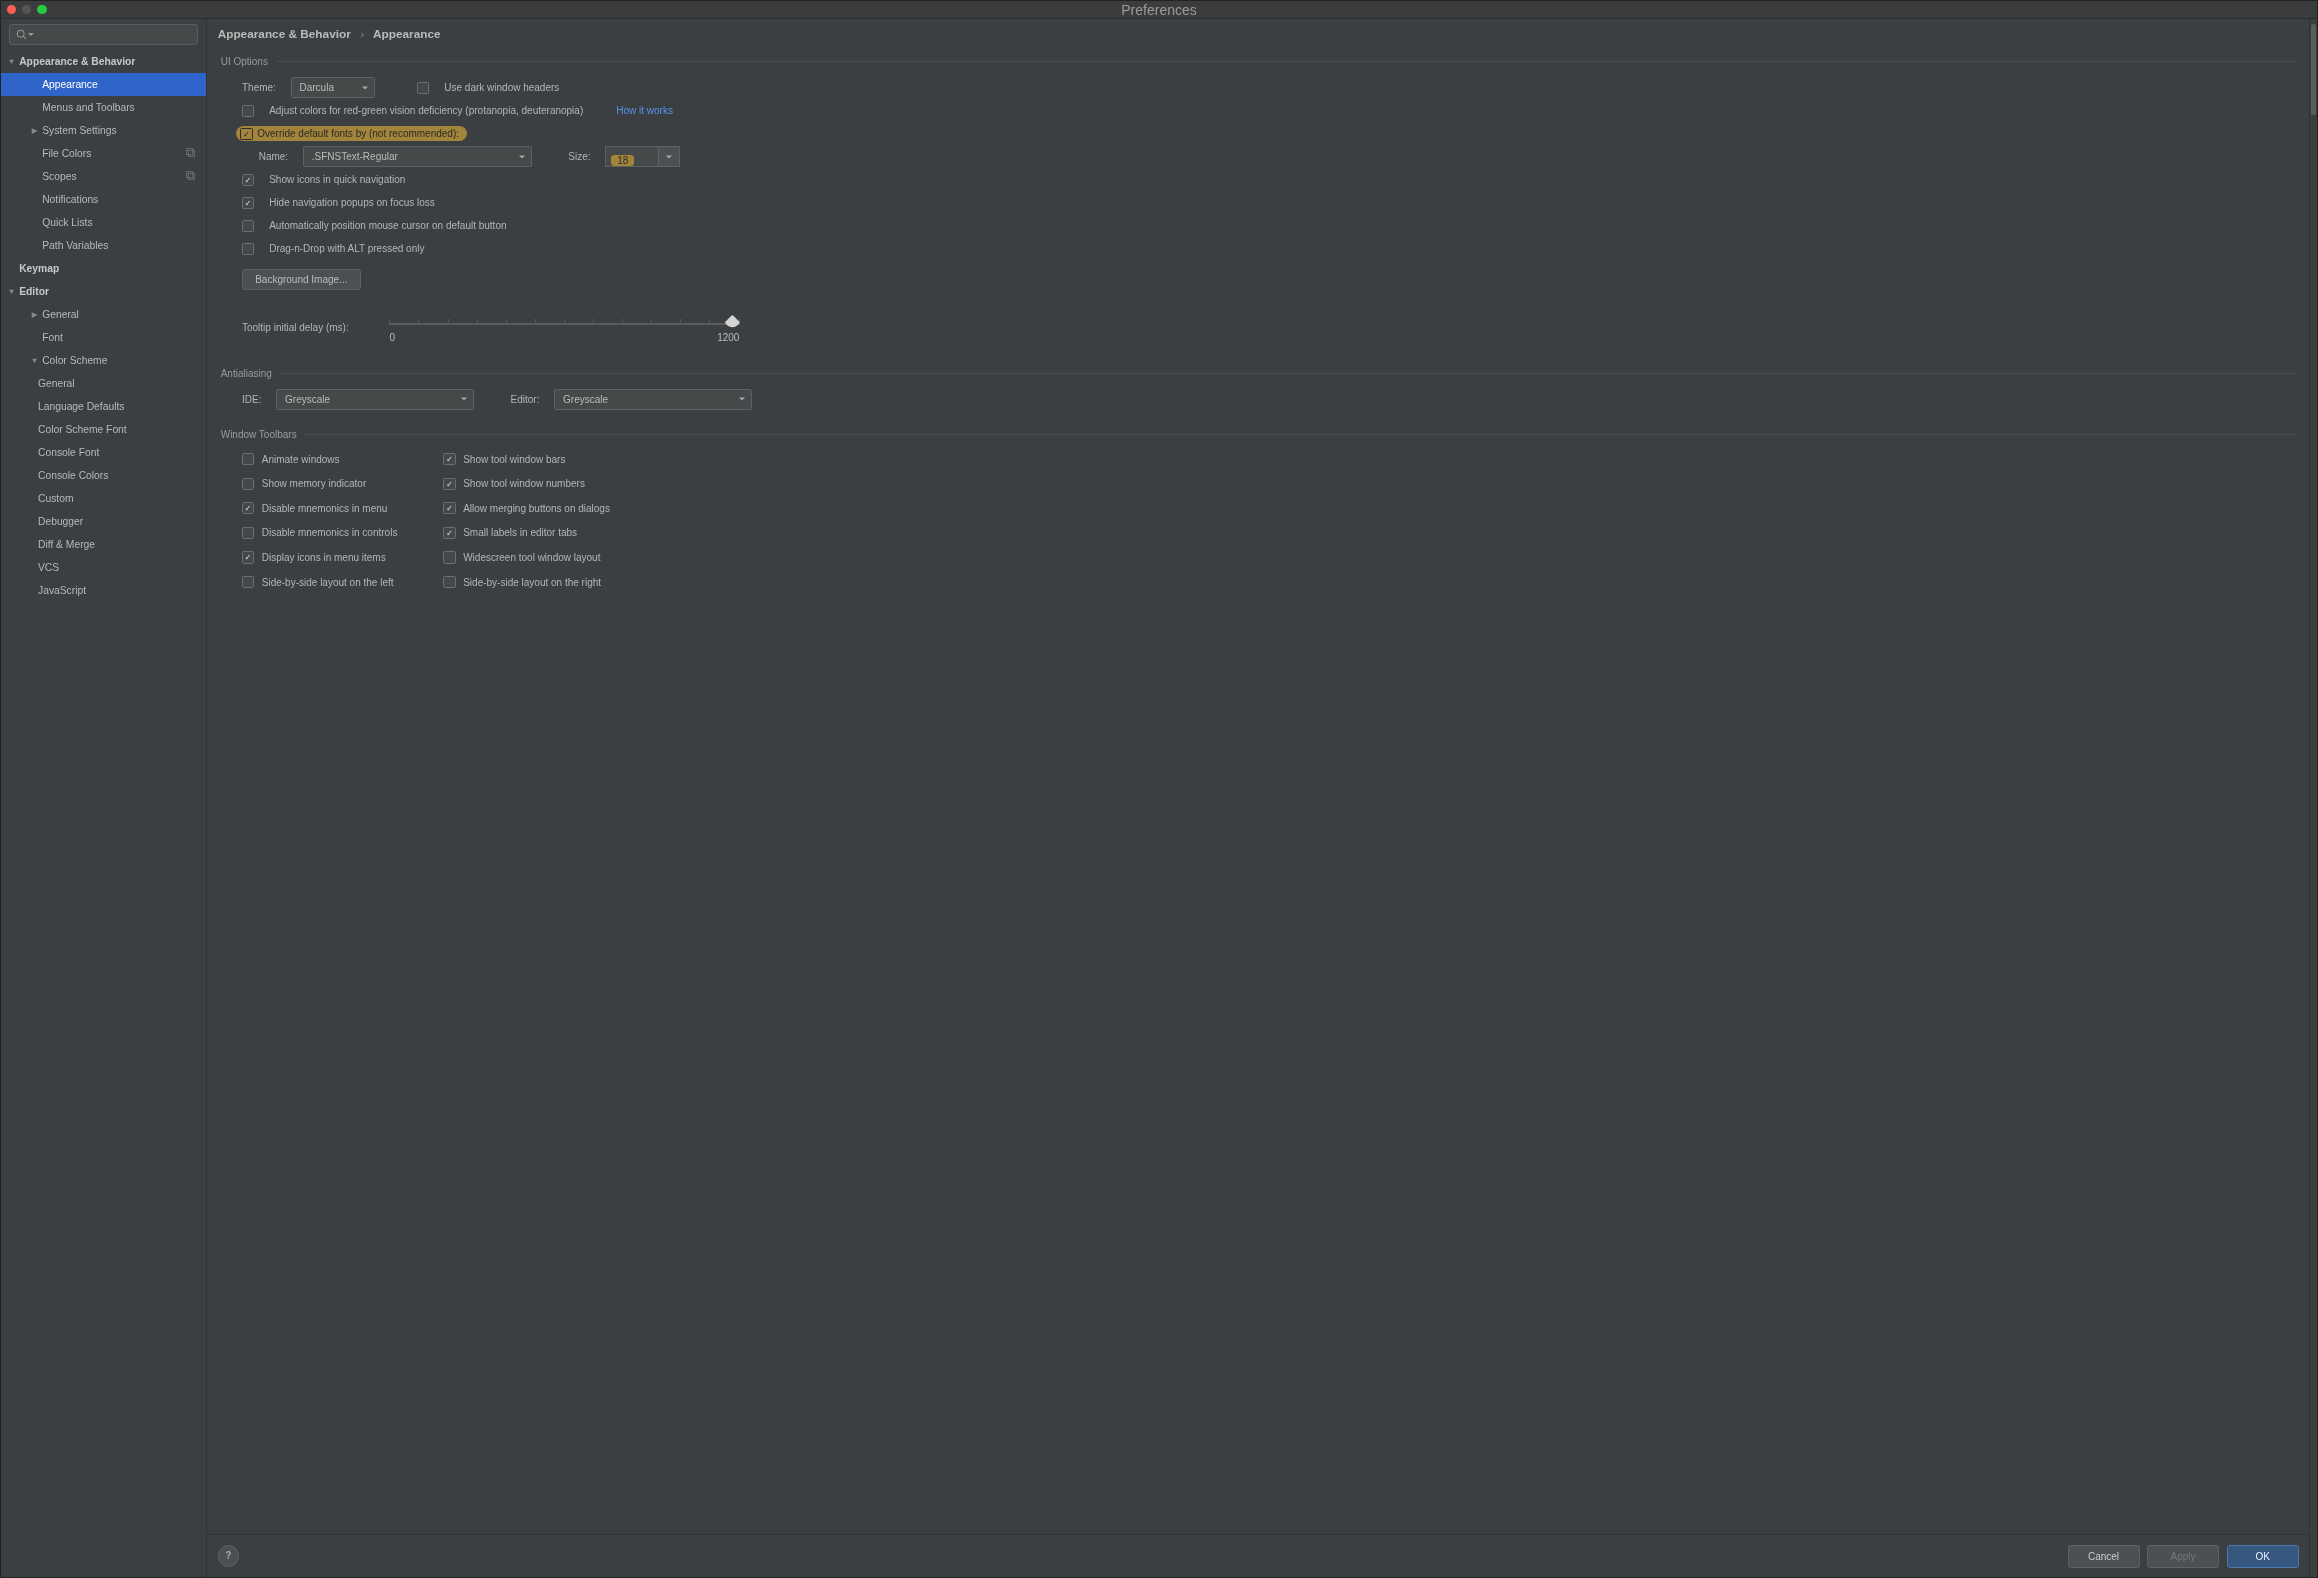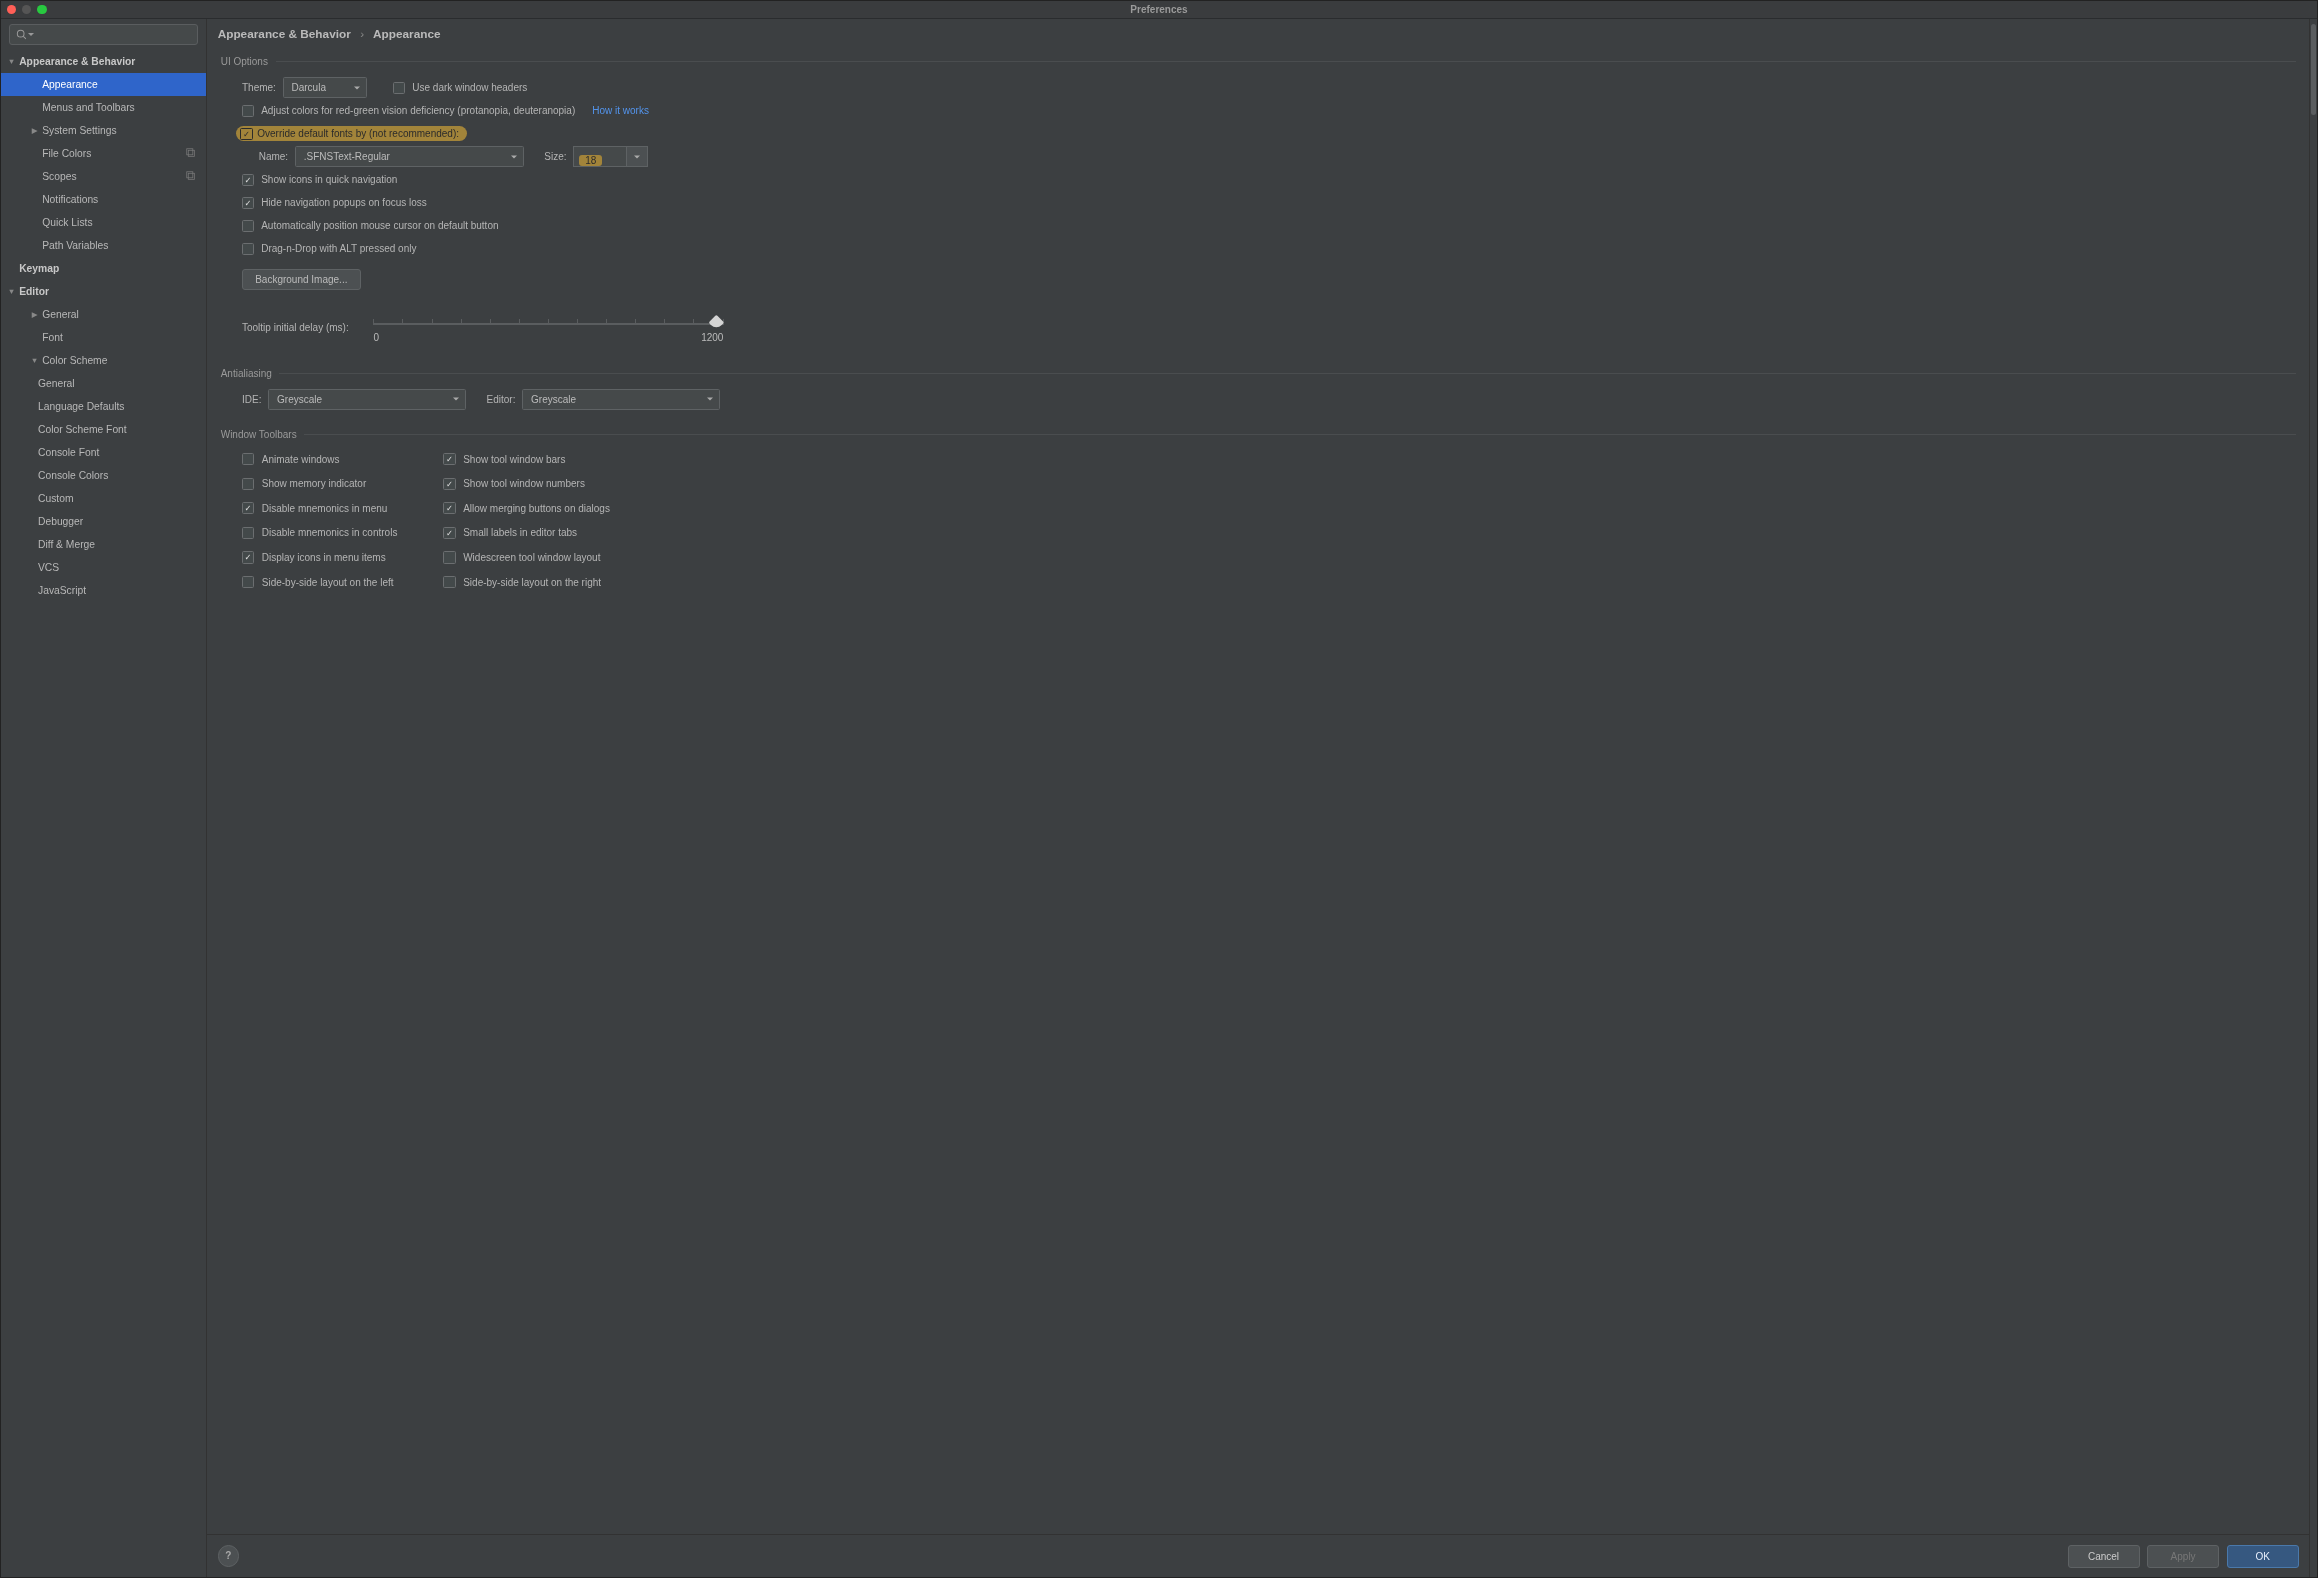--- a/index.html
+++ b/index.html
@@ -31,22 +31,21 @@
 .traffic { display: flex; gap: 6.1px; }
 .dot { width: 9.1px; height: 9.1px; border-radius: 50%; }
 .red { background: #ff5f57; }
 .yellow { background: #555; }
 .green { background: #28c940; }
 .title {
   position: absolute;
   left: 50%;
   transform: translateX(-50%);
   color: #9a9a9a;
-  font-size: 10px;
-  font-weight: bold;
+  font-size: 14px;
 }
 .body {
   flex: 1;
   display: flex;
   min-height: 0;
 }
 .sidebar {
   width: 206px;
   background: #3c3f41;
   border-right: 0.8px solid #323232;
@@ -122,21 +121,21 @@
   font-size: 10px;
 }
 .section-head .line {
   flex:1;
   height:0.8px;
   background: #4a4d4f;
 }
 .row {
   display:flex;
   align-items:center;
-  gap: 7px;
+  gap: 15px;
   min-height: 23px;
   padding-left: 21.3px;
 }
 .row.sub { padding-left: 38px; }
 .label { color: #b5b5b5; }
 .select {
   height: 21.3px;
   background: #45494a;
   border: 0.8px solid #5e6264;
   border-radius: 1.5px;

